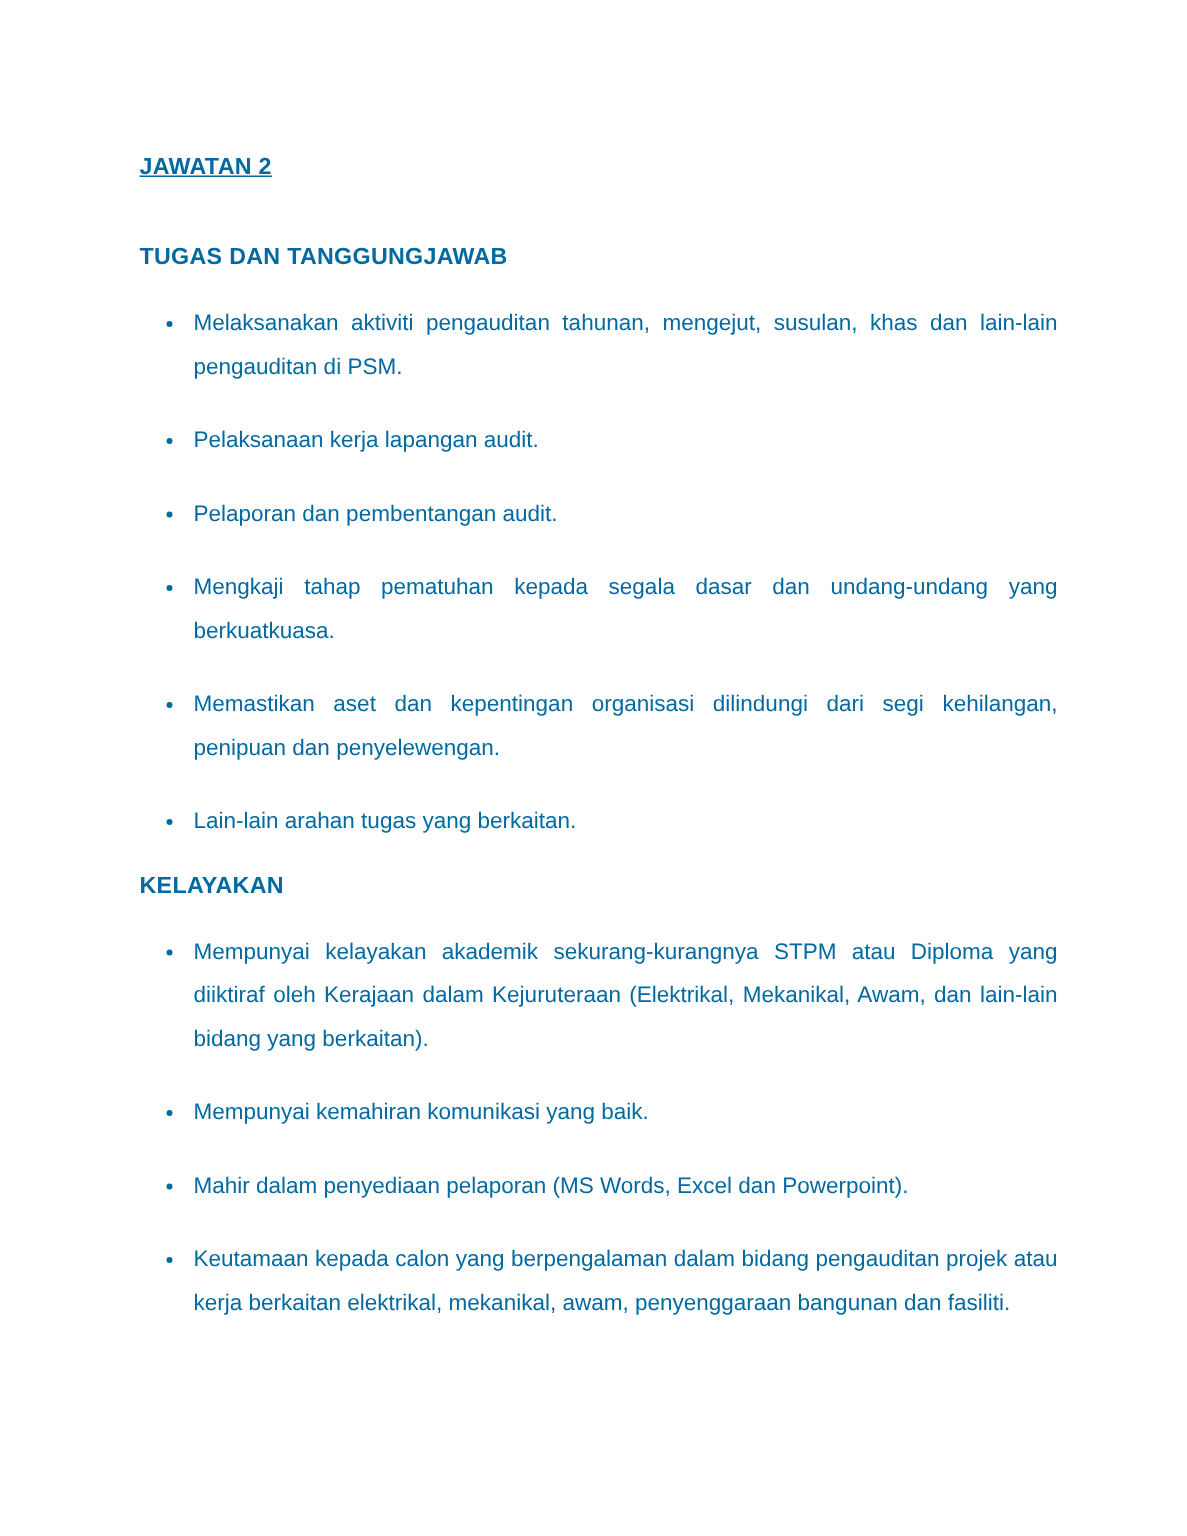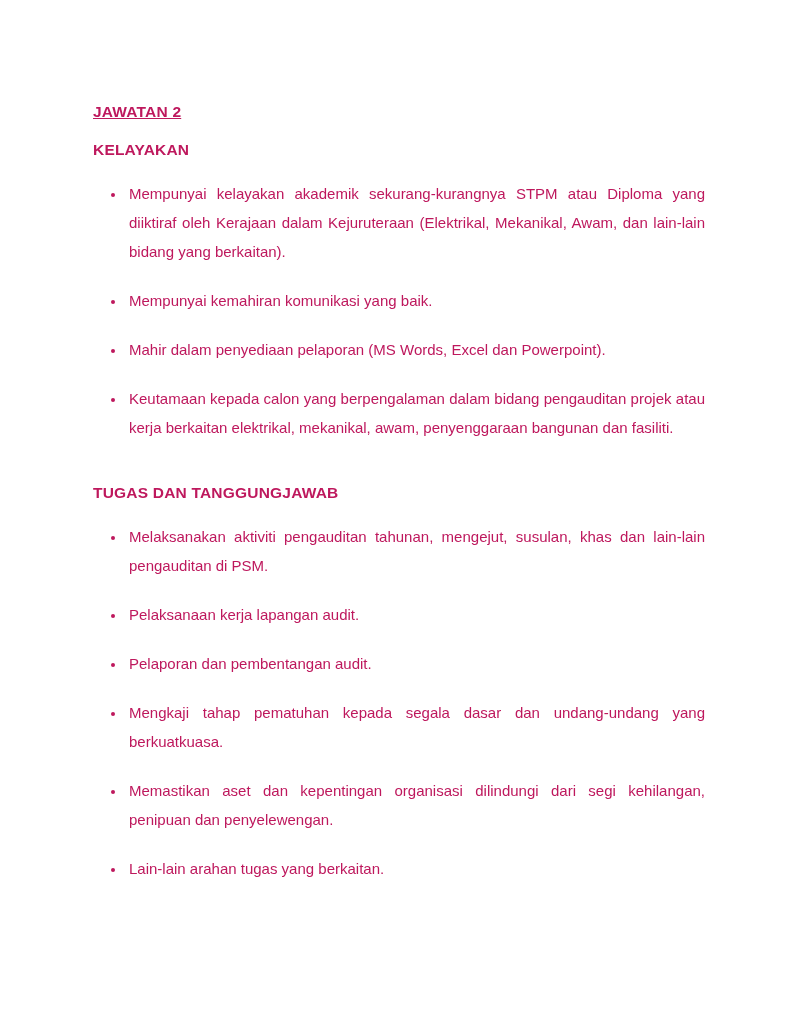--- a/index.html
+++ b/index.html
@@ -10,21 +10,21 @@
   .page {
     position: relative;
     width: 791px;
     height: 1024px;
     margin: 0 auto;
     background: #ffffff;
     box-sizing: border-box;
     padding: 103px 86px 0 93px;
     font-family: "Liberation Sans", "DejaVu Sans", sans-serif;
     font-size: 15px;
-    color: #be185d;
+    color: #0369a1;
     overflow: hidden;
   }
   .doc-title {
     font-size: 15.5px;
     font-weight: bold;
     text-decoration: underline;
     letter-spacing: 0.2px;
     margin: 0 0 20px 0;
     line-height: 18px;
   }
@@ -53,35 +53,35 @@
     font-size: 13px;
   }
 </style>
 </head>
 <body>
 
 <div class="page">
 
   <h1 class="doc-title">JAWATAN 2</h1>
 
-  <div class="section section-kelayakan">
-    <h2 class="section-heading">KELAYAKAN</h2>
-    <ul class="bullet-list">
-      <li>Mempunyai kelayakan akademik sekurang-kurangnya STPM atau Diploma yang diiktiraf oleh Kerajaan dalam Kejuruteraan (Elektrikal, Mekanikal, Awam, dan lain-lain bidang yang berkaitan).</li>
-      <li>Mempunyai kemahiran komunikasi yang baik.</li>
-      <li>Mahir dalam penyediaan pelaporan (MS Words, Excel dan Powerpoint).</li>
-      <li>Keutamaan kepada calon yang berpengalaman dalam bidang pengauditan projek atau kerja berkaitan elektrikal, mekanikal, awam, penyenggaraan bangunan dan fasiliti.</li>
-    </ul>
-  </div>
-
   <div class="section section-tugas">
     <h2 class="section-heading">TUGAS DAN TANGGUNGJAWAB</h2>
     <ul class="bullet-list">
       <li>Melaksanakan aktiviti pengauditan tahunan, mengejut, susulan, khas dan lain-lain pengauditan di PSM.</li>
       <li>Pelaksanaan kerja lapangan audit.</li>
       <li>Pelaporan dan pembentangan audit.</li>
       <li>Mengkaji tahap pematuhan kepada segala dasar dan undang-undang yang berkuatkuasa.</li>
       <li>Memastikan aset dan kepentingan organisasi dilindungi dari segi kehilangan, penipuan dan penyelewengan.</li>
       <li>Lain-lain arahan tugas yang berkaitan.</li>
     </ul>
   </div>
 
+  <div class="section section-kelayakan">
+    <h2 class="section-heading">KELAYAKAN</h2>
+    <ul class="bullet-list">
+      <li>Mempunyai kelayakan akademik sekurang-kurangnya STPM atau Diploma yang diiktiraf oleh Kerajaan dalam Kejuruteraan (Elektrikal, Mekanikal, Awam, dan lain-lain bidang yang berkaitan).</li>
+      <li>Mempunyai kemahiran komunikasi yang baik.</li>
+      <li>Mahir dalam penyediaan pelaporan (MS Words, Excel dan Powerpoint).</li>
+      <li>Keutamaan kepada calon yang berpengalaman dalam bidang pengauditan projek atau kerja berkaitan elektrikal, mekanikal, awam, penyenggaraan bangunan dan fasiliti.</li>
+    </ul>
+  </div>
+
 </div>
 
 </body></html>

